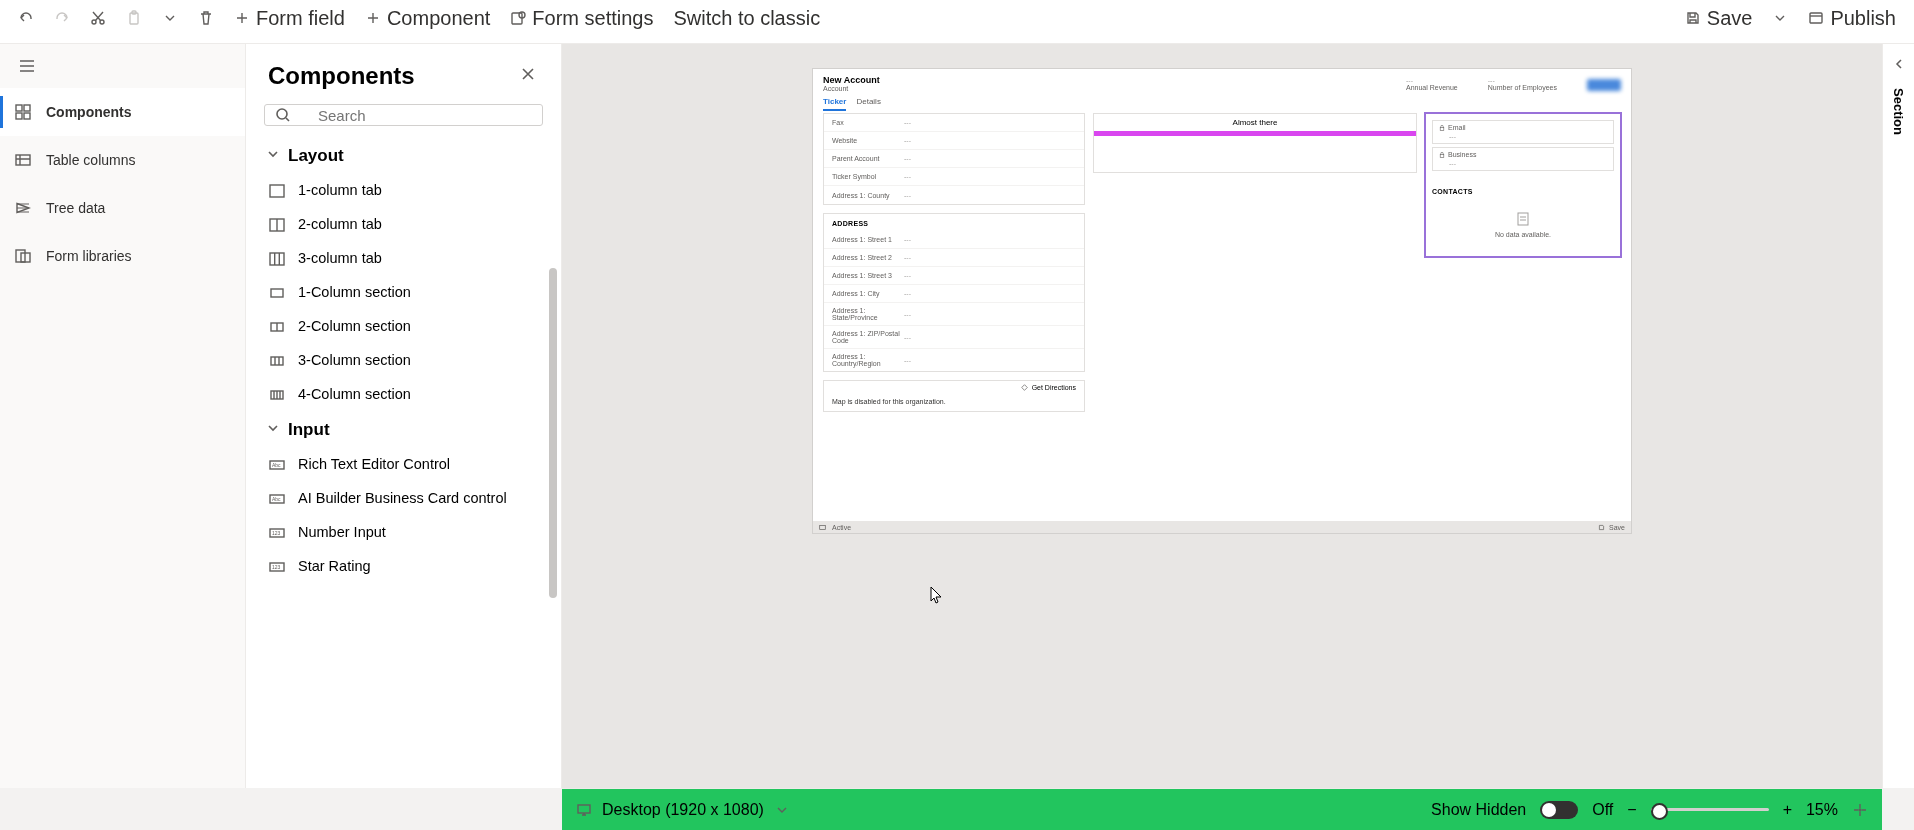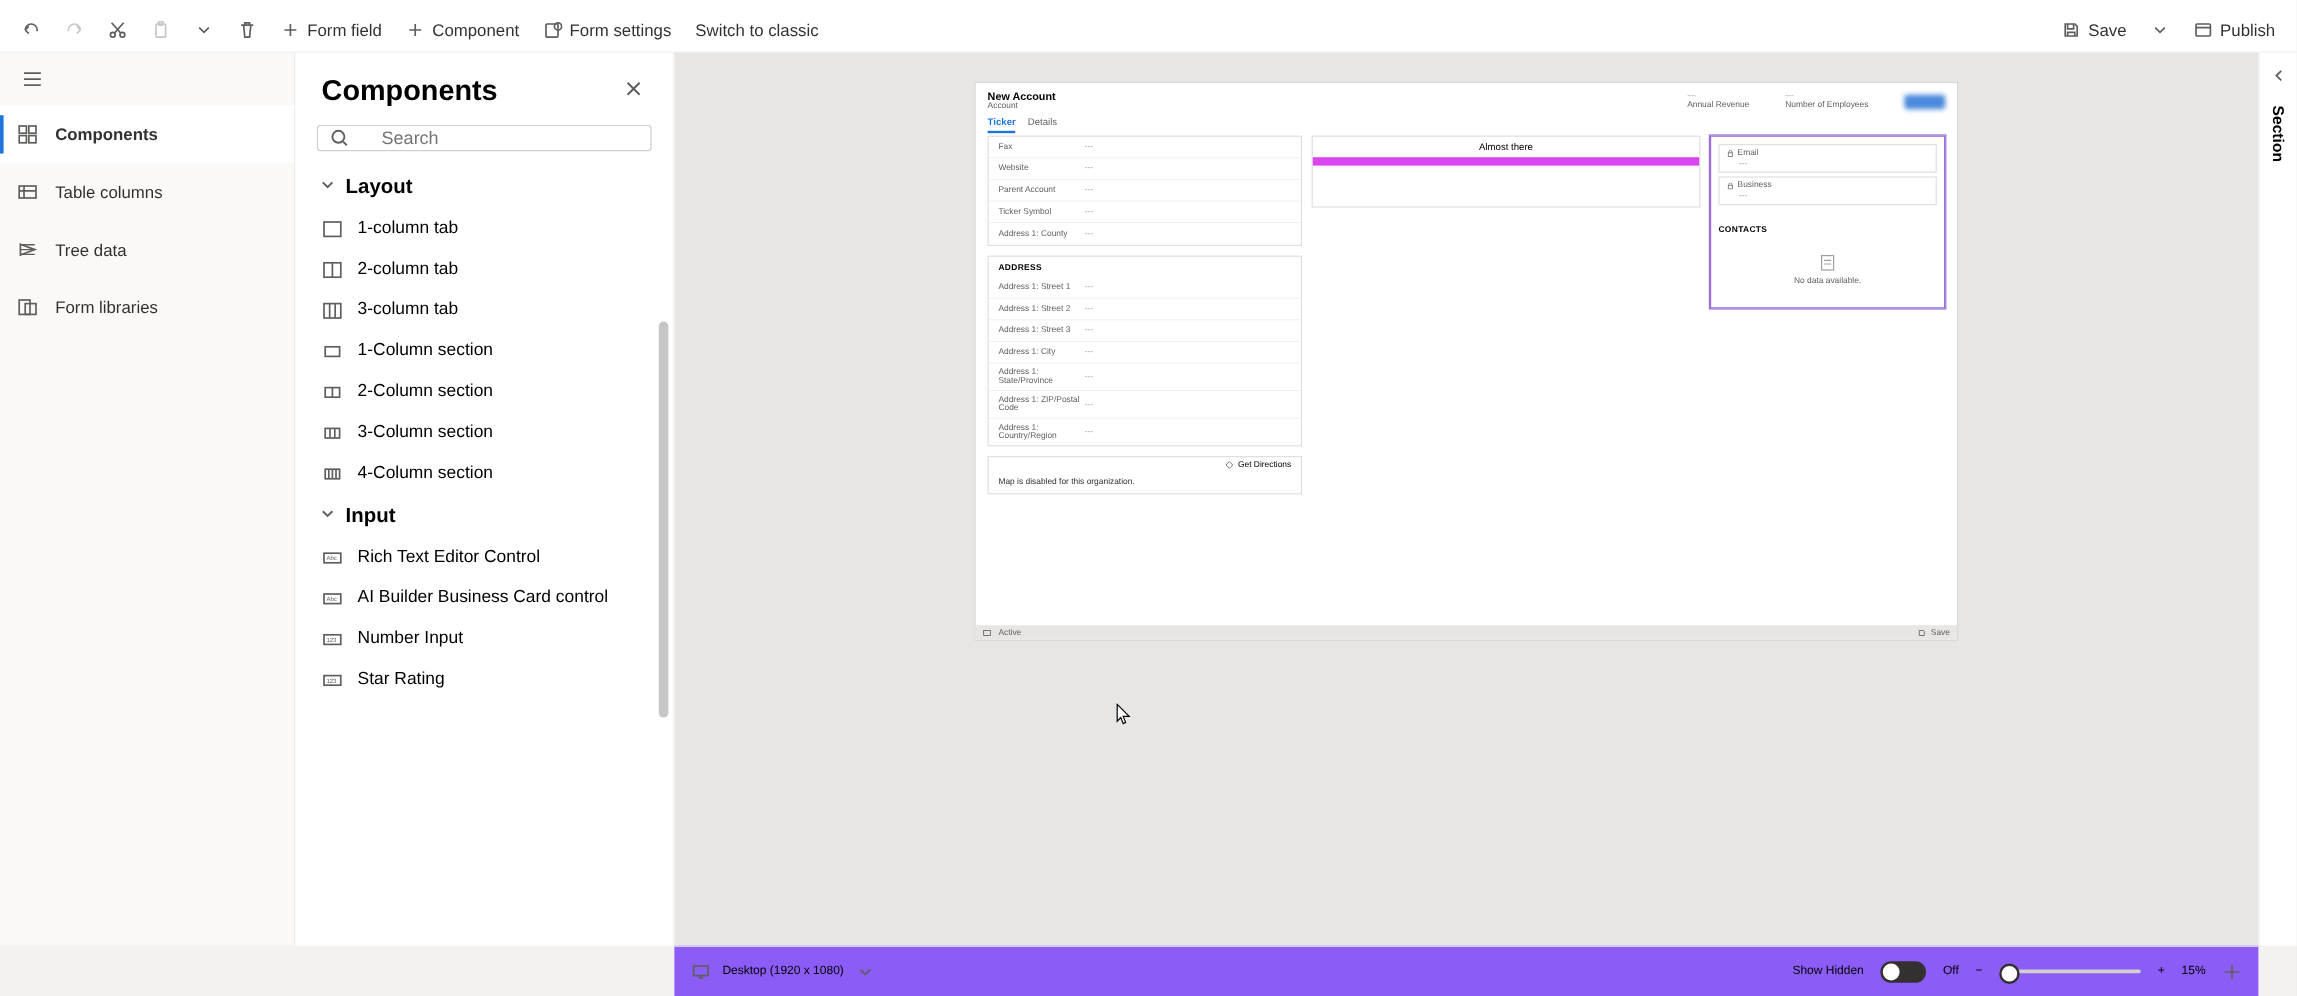--- a/index.html
+++ b/index.html
@@ -1,19 +1,19 @@
 <!DOCTYPE html>
 <html><head>
 <meta charset="utf-8">
 <style>
 * { box-sizing: border-box; margin: 0; padding: 0; font-family: "Segoe UI", -apple-system, sans-serif; }
 body { background: #f3f2f1; width: 1914px; height: 830px; overflow: hidden; position: relative; }
 
 
-.commandbar { height: 44px; background: #fff; display: flex; align-items: flex-end; padding: 0 8px; border-bottom: 1px solid #edebe9; font-size: 14px; color: #323130; }
+.commandbar { height: 44px; background: #fff; display: flex; align-items: flex-start; padding: 0 8px; border-bottom: 1px solid #edebe9; font-size: 20px; color: #323130; }
 .commandbar .cb-btn { display: flex; align-items: center; height: 36px; padding: 0 10px; cursor: pointer; gap: 6px; }
 .cb-right { margin-left: auto; display: flex; align-items: center; }
 .ic { width: 16px; height: 16px; display: inline-flex; align-items: center; justify-content: center; }
 .ic svg { width: 16px; height: 16px; stroke: #605e5c; fill: none; stroke-width: 1.4; }
 .ic.disabled svg { stroke: #c8c6c4; }
 
 
 .main { display: flex; height: calc(100% - 44px - 42px); }
 
 
@@ -60,42 +60,42 @@
 .form-body { flex: 1; display: flex; gap: 8px; padding: 2px 10px 6px; overflow: hidden; }
 .col-left { width: 262px; display: flex; flex-direction: column; gap: 8px; }
 .col-mid { flex: 1; }
 .col-right { width: 196px; display: flex; flex-direction: column; gap: 6px; }
 .card { border: 1px solid #e1dfdd; background: #fff; }
 .card.sel { border: 1px solid #9971d9; outline: 1px solid #9971d9; }
 .field-row { display: flex; align-items: center; font-size: 7px; color: #605e5c; border-bottom: 1px solid #f3f2f1; padding: 4px 8px; min-height: 18px; }
 .field-row .fl { width: 72px; }
 .field-row .fv { color: #a19f9d; }
 .sec-title { font-size: 7px; font-weight: 600; padding: 6px 8px 4px; letter-spacing: .3px; }
-.almost { text-align: center; font-size: 8px; padding: 4px 0; border-bottom: 7px solid #d946ef; }
+.almost { text-align: center; font-size: 8px; padding: 4px 0; border-bottom: 5px solid #d946ef; }
 .mid-box { height: 60px; }
 .getdir { display: flex; justify-content: flex-end; align-items: center; font-size: 7px; padding: 3px 8px; gap: 4px; }
 .mapmsg { font-size: 7px; padding: 4px 8px 6px; color: #323130; }
 
 .right-field { border: 1px solid #e1dfdd; padding: 3px 6px; font-size: 7px; margin-bottom: 3px; }
 .right-field .rl { display: flex; align-items: center; gap: 3px; color: #605e5c; }
 .right-field .rv { color: #a19f9d; padding: 2px 0 0 10px; font-size: 7px; }
 .nodata { display: flex; flex-direction: column; align-items: center; padding: 12px 0; font-size: 7px; color: #605e5c; }
 .nodata svg { width: 16px; height: 16px; stroke: #a19f9d; fill: none; margin-bottom: 4px; }
 
 .form-footer { height: 12px; background: #e8e6e4; display: flex; align-items: center; padding: 0 6px; font-size: 7px; color: #605e5c; justify-content: space-between; }
 .ff-left { display: flex; gap: 6px; align-items: center; }
 .ff-right { display: flex; gap: 4px; align-items: center; }
 
 
 .right-pane { width: 32px; background: #fff; border-left: 1px solid #edebe9; display: flex; flex-direction: column; align-items: center; padding-top: 12px; gap: 14px; }
 .right-pane .arrow { cursor: pointer; }
 .right-pane .vlabel { writing-mode: vertical-rl; font-size: 13px; font-weight: 600; }
 
 
-.statusbar { position: absolute; left: 562px; right: 32px; bottom: 0; height: 42px; background: #8b5cf6; border-top: 1px solid #edebe9; display: flex; align-items: center; padding: 0 14px; gap: 10px; font-size: 10px; }
+.statusbar { position: absolute; left: 562px; right: 32px; bottom: 0; height: 42px; background: #22c55e; border-top: 1px solid #edebe9; display: flex; align-items: center; padding: 0 14px; gap: 10px; font-size: 16px; }
 .statusbar .sb-right { margin-left: auto; display: flex; align-items: center; gap: 14px; }
 .toggle { width: 38px; height: 18px; background: #323130; border-radius: 9px; position: relative; }
 .toggle::after { content: ""; position: absolute; left: 2px; top: 2px; width: 14px; height: 14px; background: #fff; border-radius: 50%; }
 .zoom-slider { width: 118px; height: 3px; background: #d2d0ce; position: relative; border-radius: 2px; }
 .zoom-slider::after { content: ""; position: absolute; left: 0; top: -5px; width: 13px; height: 13px; border: 2px solid #323130; border-radius: 50%; background: #fff; }
 
 .owner-img { width: 34px; height: 12px; background: #4a89dc; border-radius: 2px; filter: blur(2px); }
 </style>
 </head>
 <body>

